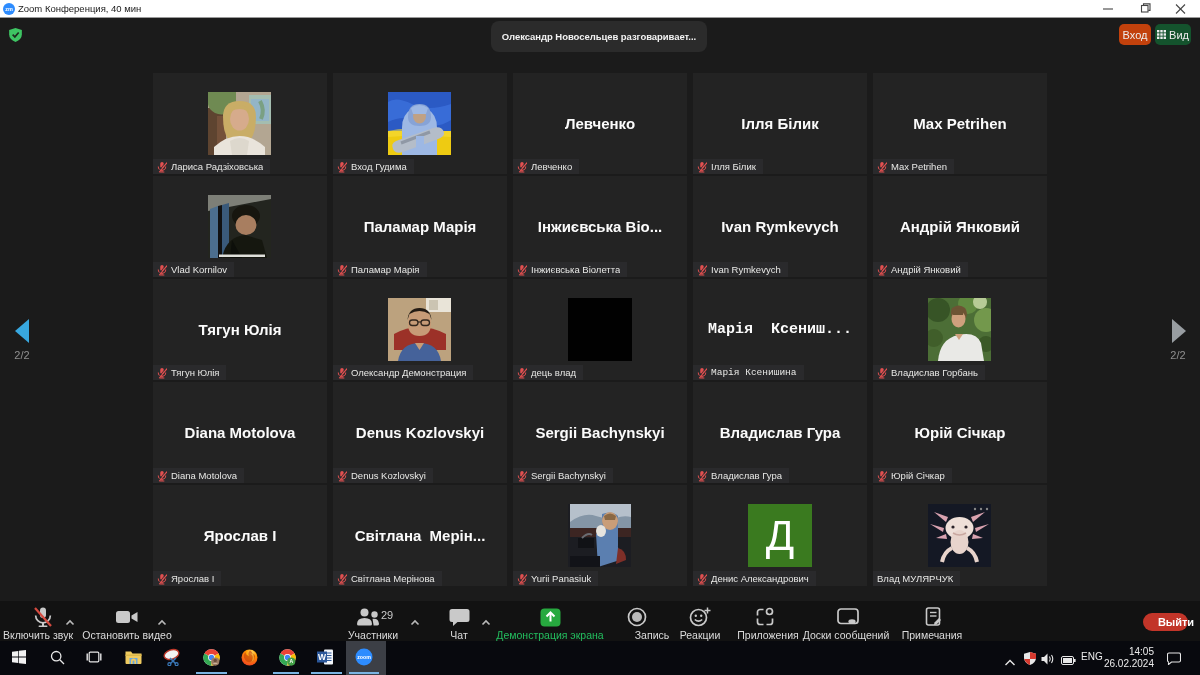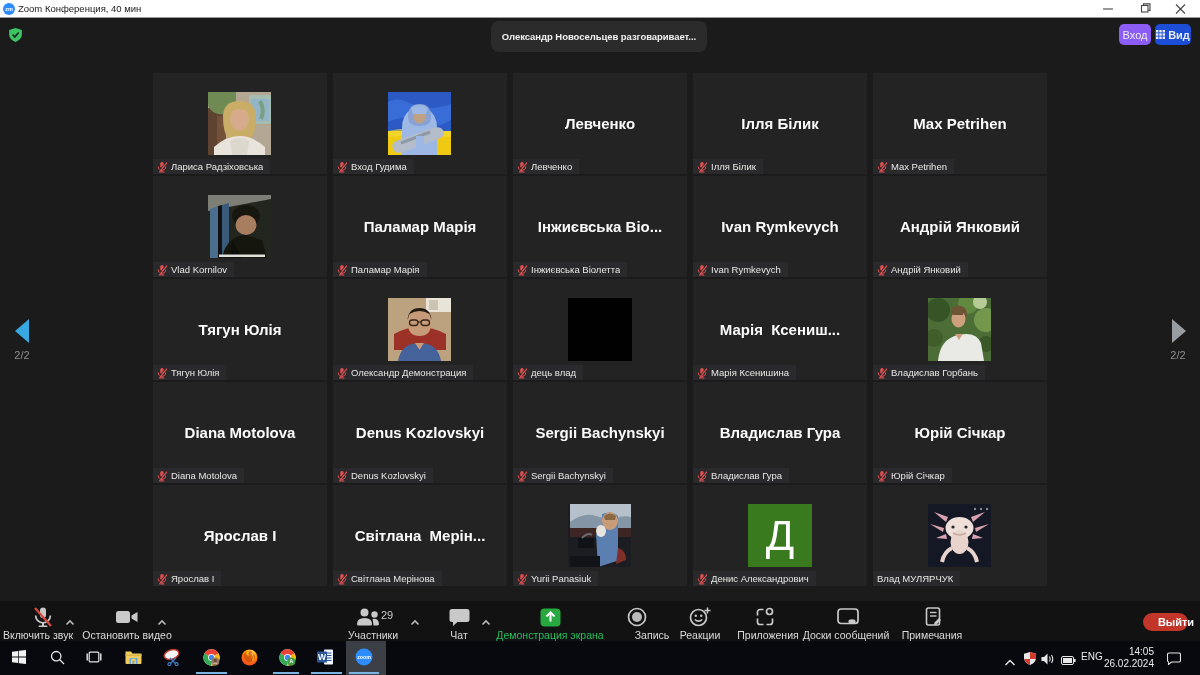--- a/index.html
+++ b/index.html
@@ -29,22 +29,22 @@
     <line x1="79" y1="4.5" x2="88" y2="13.5" stroke="#444" stroke-width="1.1"></line>
     <line x1="88" y1="4.5" x2="79" y2="13.5" stroke="#444" stroke-width="1.1"></line>
   </svg>
 </div>
 <div id="content">
   <svg style="position:absolute;left:9px;top:9px" width="13" height="14" viewBox="0 0 20 22">
     <path d="M10 0 L20 3 V10 Q20 18 10 22 Q0 18 0 10 V3 Z" fill="#3ec463"></path>
     <path d="M5.5 10.5 l3.5 3.5 6-7" stroke="#1d2b1f" stroke-width="2.6" fill="none"></path>
   </svg>
   <div style="position:absolute;left:491px;top:2px;width:216px;height:31px;background:#2b2b2b;border-radius:8px;color:#f2f2f2;font-size:9.5px;font-weight:bold;letter-spacing:-0.05px;display:flex;align-items:center;justify-content:center;white-space:nowrap;">Олександр Новосельцев разговаривает...</div>
-  <div style="position:absolute;left:1119px;top:5px;width:32px;height:21px;background:#8b5cf6;border-radius:5px;color:#ececec;font-size:11px;display:flex;align-items:center;justify-content:center;">Вход</div>
-  <div style="position:absolute;left:1155px;top:5px;width:36px;height:21px;background:#1d4ed8;border-radius:5px;color:#ececec;font-size:11px;display:flex;align-items:center;justify-content:center;gap:3px;font-weight:bold;"><svg width="9" height="9" viewBox="0 0 9 9">
+  <div style="position:absolute;left:1119px;top:5px;width:32px;height:21px;background:#c2410c;border-radius:5px;color:#ececec;font-size:11px;display:flex;align-items:center;justify-content:center;">Вход</div>
+  <div style="position:absolute;left:1155px;top:5px;width:36px;height:21px;background:#14532d;border-radius:5px;color:#ececec;font-size:11px;display:flex;align-items:center;justify-content:center;gap:3px;"><svg width="9" height="9" viewBox="0 0 9 9">
           <g fill="#ececec">
             <rect x="0" y="0" width="2.4" height="2.4"></rect>
             <rect x="3.3" y="0" width="2.4" height="2.4"></rect>
             <rect x="6.6" y="0" width="2.4" height="2.4"></rect>
             <rect x="0" y="3.3" width="2.4" height="2.4"></rect>
             <rect x="3.3" y="3.3" width="2.4" height="2.4"></rect>
             <rect x="6.6" y="3.3" width="2.4" height="2.4"></rect>
             <rect x="0" y="6.6" width="2.4" height="2.4"></rect>
             <rect x="3.3" y="6.6" width="2.4" height="2.4"></rect>
             <rect x="6.6" y="6.6" width="2.4" height="2.4"></rect>
@@ -315,21 +315,21 @@
 <path d="M3.5 11a6.5 6.5 0 0 0 13 0h2a8.5 8.5 0 0 1-17 0z"></path>
 <rect x="9" y="18" width="2.2" height="3.6"></rect>
               <rect x="5.5" y="21" width="9.5" height="1.9" rx="0.9"></rect>
             </g>
 <line x1="2" y1="22" x2="18" y2="2" stroke="#2a2a2c" stroke-width="1.6"></line>
 <line x1="4.5" y1="22.5" x2="20" y2="3" stroke="#e25050" stroke-width="2.4"></line>
 </svg>
           <span>дець влад</span>
         </div>
       </div>
-<div class="tile" style="left:693px;top:260px;">
+<div class="tile" style="left:693px;top:260px;font-family:Liberation Mono, monospace;">
         <div class="cname">Марія  Ксениш...</div>
         <div class="lbl">
           <svg class="mic" width="10" height="12" viewBox="0 0 20 24">
 <g fill="#e25050">
               <rect x="6.5" y="2" width="7" height="12" rx="3.5"></rect>
 <path d="M3.5 11a6.5 6.5 0 0 0 13 0h2a8.5 8.5 0 0 1-17 0z"></path>
 <rect x="9" y="18" width="2.2" height="3.6"></rect>
               <rect x="5.5" y="21" width="9.5" height="1.9" rx="0.9"></rect>
             </g>
 <line x1="2" y1="22" x2="18" y2="2" stroke="#2a2a2c" stroke-width="1.6"></line>

